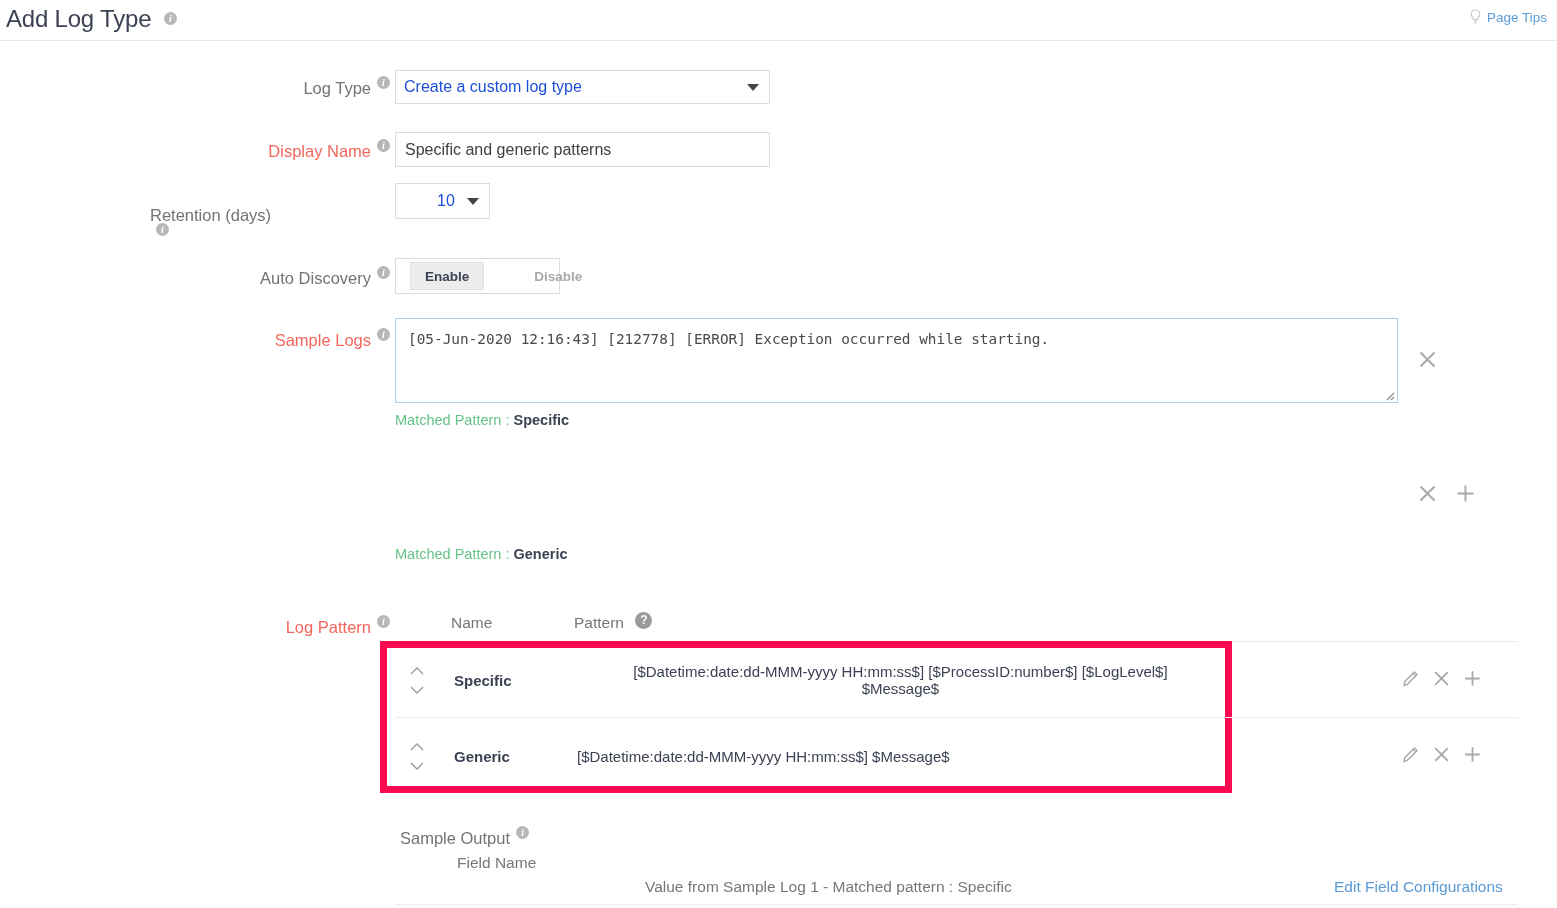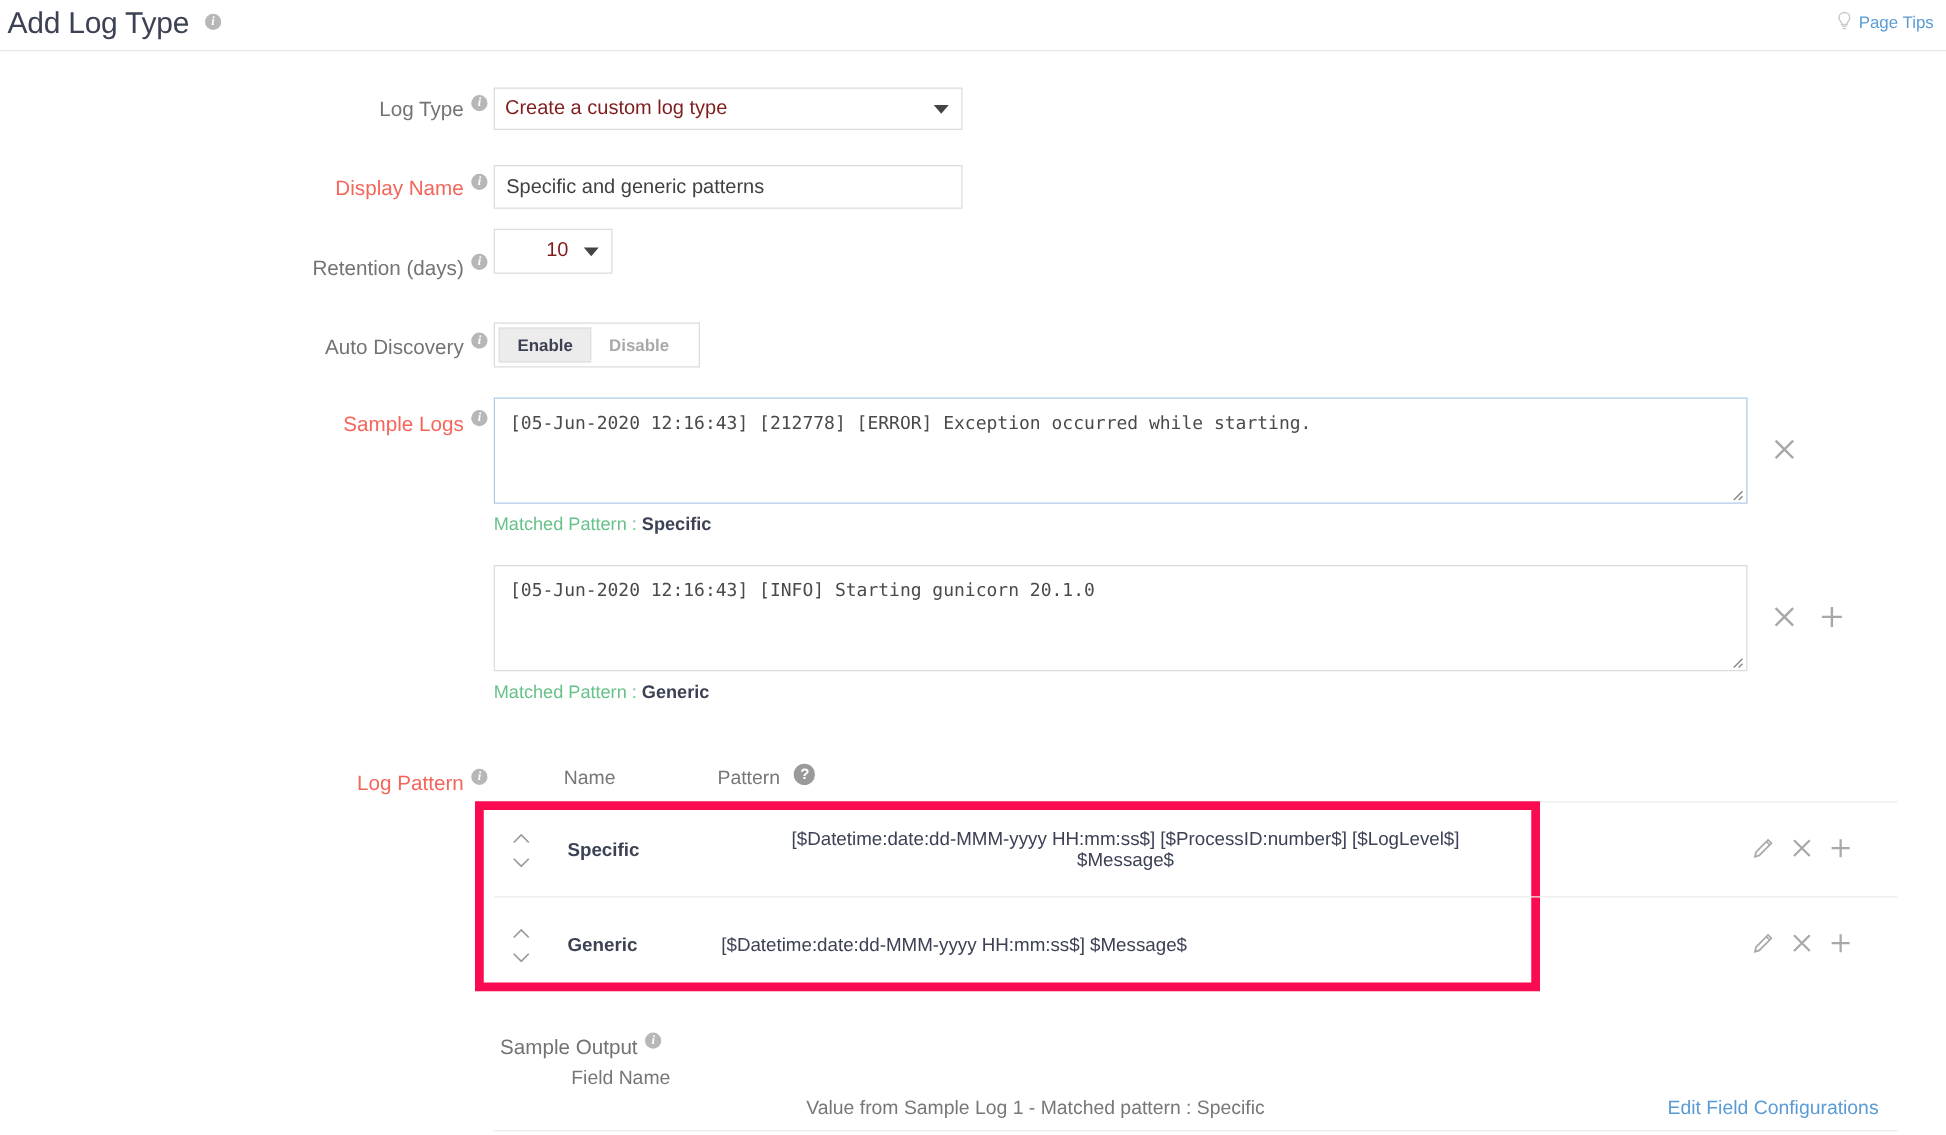--- a/index.html
+++ b/index.html
@@ -45,36 +45,36 @@
   .row { position: absolute; display: flex; align-items: flex-start; }
   .lbl {
     font-size: 16.5px; color: #737373; text-align: right;
     white-space: nowrap; line-height: 20px;
   }
   .lbl.req { color: #f4665b; }
 
   .field-select {
     height: 34px; border: 1px solid #dcdcdc; background: #fff;
     display: flex; align-items: center; padding: 0 8px;
-    font-size: 16px; color: #7f1d1d; position: relative; cursor: pointer;
+    font-size: 16px; color: #1d4ed8; position: relative; cursor: pointer;
   }
   .caret {
     position: absolute; right: 10px; top: 50%; margin-top: -3px;
     width: 0; height: 0; border-left: 6px solid transparent;
     border-right: 6px solid transparent; border-top: 7px solid #444;
   }
   .field-text {
     height: 35px; border: 1px solid #dcdcdc; background: #fff;
     font-size: 16px; color: #404040; padding: 0 9px; outline: none;
     font-family: "Liberation Sans", sans-serif;
   }
 
   .seg-wrap {
     border: 1px solid #dcdcdc; background: #fff; height: 36px;
-    display: flex; align-items: center; padding: 3px;
+    display: flex; align-items: center; padding: 14px; gap: 36px;
   }
   .seg {
     height: 28px; padding: 0 14px; display: flex; align-items: center;
     font-size: 13.5px; font-weight: bold; cursor: pointer;
   }
   .seg.on { background: #ececec; color: #3c4254; border: 1px solid #e0e0e0; }
   .seg.off { color: #a9a9a9; }
 
   .ta {
     border: 1px solid #aecbe8; background: #fff; resize: none;
@@ -155,21 +155,21 @@
     <span>Create a custom log type</span>
     <span class="caret"></span>
   </div>
 
   <div class="row" style="left:150px; top:141px; width:240px; justify-content:flex-end;">
     <span class="lbl req">Display Name</span>
     <span class="info-dot">i</span>
   </div>
   <input class="field-text" style="position: absolute; left: 395px; top: 132px; width: 375px;" value="Specific and generic patterns">
 
-  <div class="row" style="left:150px; top:205px; width:240px; justify-content:flex-end;">
+  <div class="row" style="left:150px; top:205px; width:240px; justify-content:flex-end;flex-direction:column;">
     <span class="lbl">Retention (days)</span>
     <span class="info-dot">i</span>
   </div>
   <div class="field-select" style="position:absolute; left:395px; top:183px; width:95px; height:36px;padding-left:41px;">
     <span>10</span>
     <span class="caret"></span>
   </div>
 
   <div class="row" style="left:150px; top:268px; width:240px; justify-content:flex-end;">
     <span class="lbl">Auto Discovery</span>
@@ -196,28 +196,20 @@
   <span class="x-icon" style="position:absolute; left:1418px; top:350px;">
     <svg width="19" height="19" viewBox="0 0 19 19">
       <path d="M2.5 2.5 L16.5 16.5 M16.5 2.5 L2.5 16.5" stroke="#a8a8a8" stroke-width="1.9" fill="none"></path>
     </svg>
   </span>
   <div class="matched" style="position:absolute; left:395px; top:412px;">
     <span>Matched Pattern :</span>
     <b>Specific</b>
   </div>
 
-  <div class="ta-box" style="position:absolute; left:395px; top:452px; width:1003px; height:85px;">
-    <textarea class="ta plain" style="width: 1003px; height: 85px;">[05-Jun-2020 12:16:43] [INFO] Starting gunicorn 20.1.0</textarea>
-    <span class="rsz">
-      <svg width="12" height="12" viewBox="0 0 12 12">
-        <path d="M11 4 L4 11 M11 8 L8 11" stroke="#8a8a8a" stroke-width="1.2" fill="none"></path>
-      </svg>
-    </span>
-  </div>
   <span class="x-icon" style="position:absolute; left:1418px; top:484px;">
     <svg width="19" height="19" viewBox="0 0 19 19">
       <path d="M2.5 2.5 L16.5 16.5 M16.5 2.5 L2.5 16.5" stroke="#a8a8a8" stroke-width="1.9" fill="none"></path>
     </svg>
   </span>
   <span class="plus-icon" style="position:absolute; left:1456px; top:484px;">
     <svg width="19" height="19" viewBox="0 0 19 19">
       <path d="M9.5 1.5 L9.5 17.5 M1.5 9.5 L17.5 9.5" stroke="#a8a8a8" stroke-width="1.9" fill="none"></path>
     </svg>
   </span>

